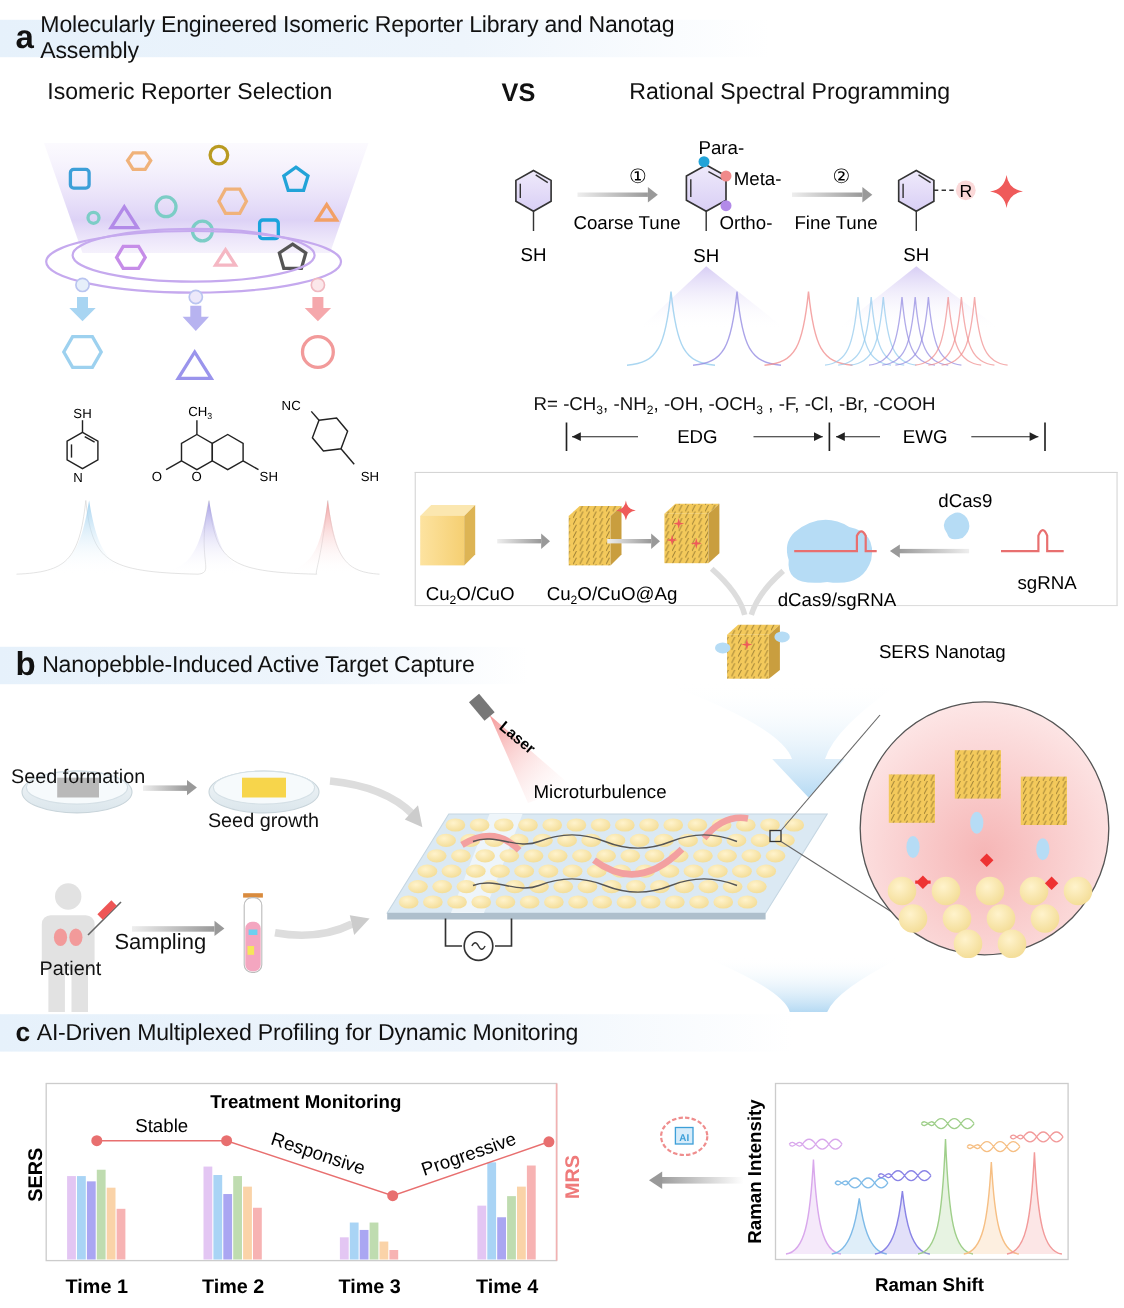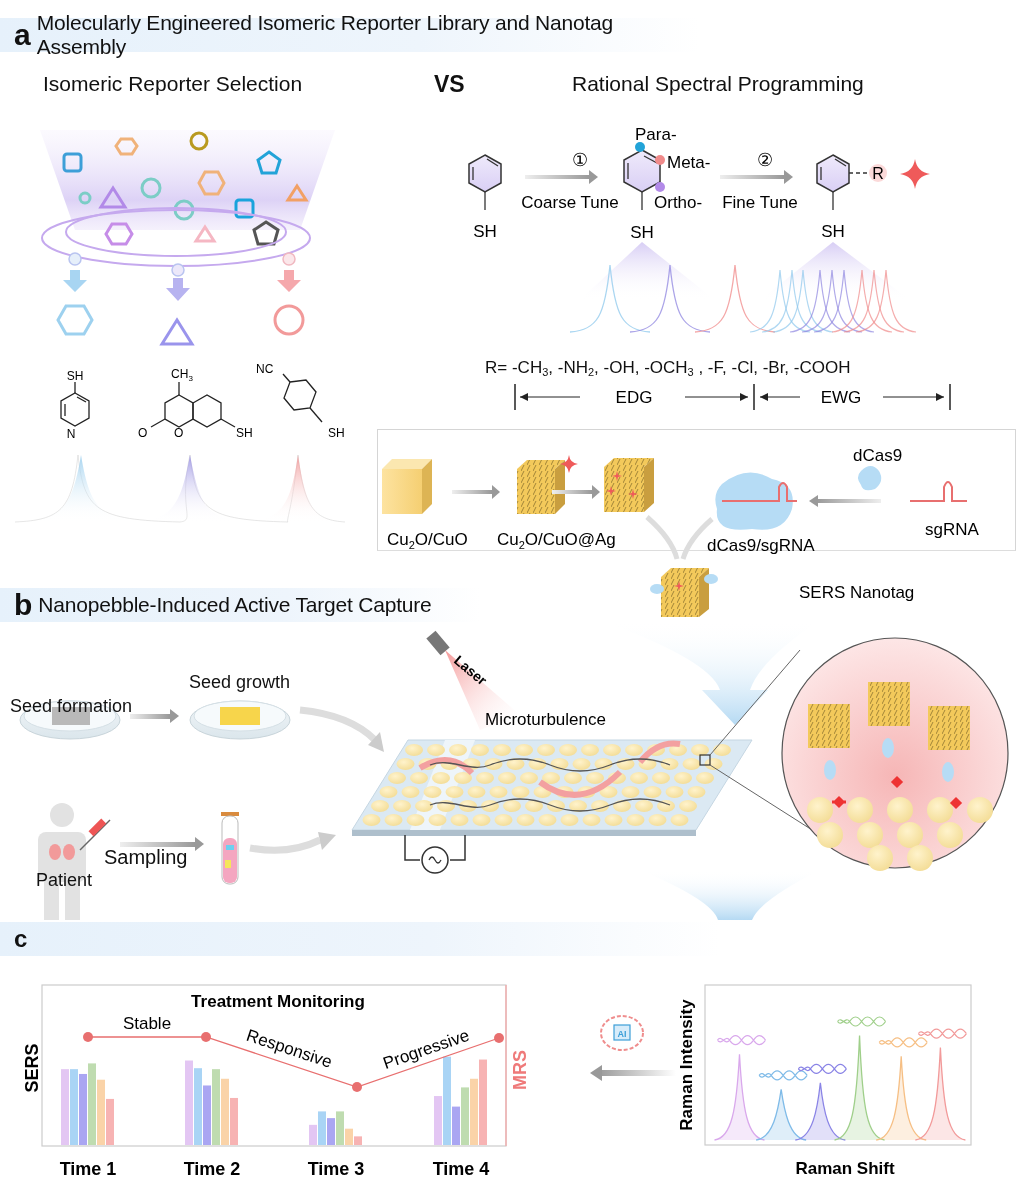--- a/index.html
+++ b/index.html
@@ -15,21 +15,21 @@
 </style>
 </head>
 <body>
 
 <div class="sec-head" style="top:18px;width:700px;">
   <span class="sec-letter">a</span>
   <span class="sec-title">Molecularly Engineered Isomeric Reporter Library and Nanotag Assembly</span>
 </div>
 
 <div class="lbl" style="left:43px;top:72px;font-size:21px;">Isomeric Reporter Selection</div>
-<div class="lbl" style="left:434px;top:71px;font-size:23px;font-weight:bold;">VS</div>
+<div class="lbl" style="left:456px;top:71px;font-size:23px;font-weight:bold;">VS</div>
 <div class="lbl" style="left:572px;top:72px;font-size:21px;">Rational Spectral Programming</div>
 
 <svg class="abs" style="left:0;top:110px;" width="420" height="420" viewBox="0 0 420 420">
   <defs>
     <linearGradient id="funnel" x1="0" y1="0" x2="0" y2="1">
       <stop offset="0" stop-color="#f3eefc" stop-opacity="0.3"></stop>
       <stop offset="0.7" stop-color="#d9cdf5" stop-opacity="0.9"></stop>
       <stop offset="1" stop-color="#e6dcf8" stop-opacity="0.4"></stop>
     </linearGradient>
     <linearGradient id="pkBlue" x1="0" y1="0" x2="0" y2="1">
@@ -474,26 +474,27 @@
     <rect x="928" y="86" width="42" height="44" fill="url(#spikes)"></rect>
     <ellipse cx="830" cy="150" rx="6" ry="10" fill="#b6dcf5"></ellipse>
     <ellipse cx="888" cy="128" rx="6" ry="10" fill="#b6dcf5"></ellipse>
     <ellipse cx="948" cy="152" rx="6" ry="10" fill="#b6dcf5"></ellipse>
     <path d="M835,182 l4,-4 4,4 -4,4z M832,182 h14" fill="#e33" stroke="#e33" stroke-width="3"></path>
     <path d="M893,162 l4,-4 4,4 -4,4z" fill="#e33" stroke="#e33" stroke-width="3"></path>
     <path d="M952,183 l4,-4 4,4 -4,4z" fill="#e33" stroke="#e33" stroke-width="3"></path>
   </g>
 </svg>
 <div class="lbl" style="left:10px;top:696px;font-size:18px;">Seed formation</div>
-<div class="lbl" style="left:189px;top:672px;font-size:18px;">Seed growth</div>
+<div class="lbl" style="left:189px;top:736px;font-size:18px;">Seed growth</div>
 <div class="lbl" style="left:104px;top:818px;font-size:20px;margin-top:28px;">Sampling</div>
 <div class="lbl" style="left:36px;top:870px;font-size:18px;">Patient</div>
 
 <div class="sec-head" style="top:922px;width:720px;">
   <span class="sec-letter" style="font-size:24px;">c</span>
+  <span class="sec-title">AI-Driven Multiplexed Profiling for Dynamic Monitoring</span>
 </div>
 
 <svg class="abs" id="treatmentChart" style="left:0;top:980px;" width="560" height="209" viewBox="0 0 560 209">
   <rect x="42" y="5" width="464" height="161" fill="none" stroke="#ccc" stroke-width="1.2"></rect>
   <line x1="506" y1="5" x2="506" y2="166" stroke="#f2b1b1" stroke-width="1.5"></line>
   <text id="tmTitle" x="278" y="27" text-anchor="middle" font-size="17" font-weight="bold">Treatment Monitoring</text>
   <text x="38" y="88" text-anchor="middle" font-size="18" font-weight="bold" transform="rotate(-90 38 88)">SERS</text>
   <text x="526" y="90" text-anchor="middle" font-size="18" font-weight="bold" fill="#ef7a7a" transform="rotate(-90 526 90)">MRS</text>
   <g id="barsG">
       <rect x="61" y="89.16" width="8" height="75.84" fill="#e3c6f3"></rect>

